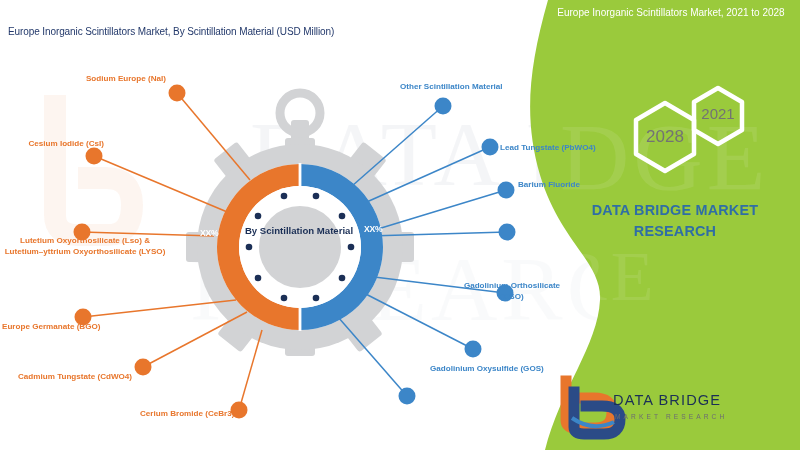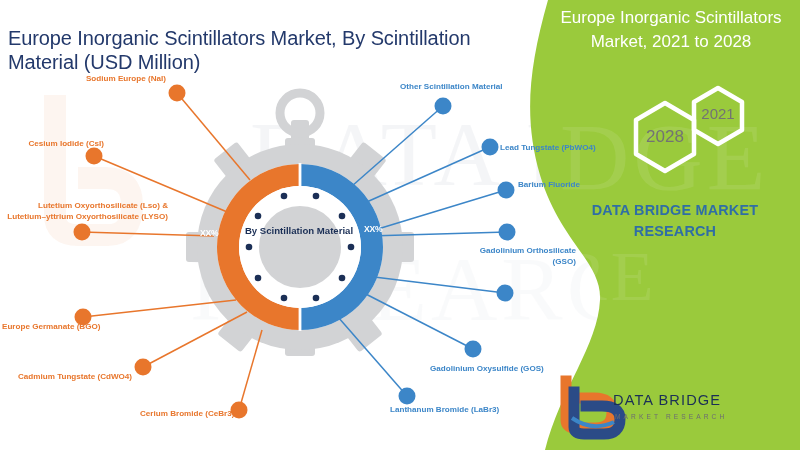--- a/index.html
+++ b/index.html
@@ -8,29 +8,29 @@
     font-family:"Liberation Sans", sans-serif;
     background:#ffffff;
     position:relative;
   }
   #stage{position:absolute;inset:0;width:800px;height:450px;}
   .abs{position:absolute;}
 
   
   #chart-title{
     left:8px; top:26px; width:520px;
-    font-size:20px; font-weight:400; color:#23396b;
+    font-size:10px; font-weight:400; color:#23396b;
     letter-spacing:-0.1px; line-height:1.2;
   }
 
   
   #panel-title{
     left:548px; top:6px; width:246px;
     text-align:center; color:#ffffff;
-    font-size:17px; font-weight:400; line-height:1.42;
+    font-size:10px; font-weight:400; line-height:1.42;
   }
   #brand-text{
     left:556px; top:200px; width:238px;
     text-align:center; color:#2f6ea5;
     font-size:14.4px; font-weight:700; line-height:1.45;
     letter-spacing:0.2px;
   }
   .hex-label{
     position:absolute; color:#737373; font-size:17px; font-weight:400;
     width:100%; text-align:center;
@@ -46,21 +46,21 @@
 
   
   .lbl{
     position:absolute; font-size:8.1px; font-weight:700;
     line-height:1.32; white-space:pre-line;
   }
   .lbl.o{color:#e8762c;}
   .lbl.b{color:#3c86c8;}
   .lbl.r{text-align:right;}
   .lbl.l{text-align:left;}
-  .lbl.c{text-align:right;}
+  .lbl.c{text-align:center;margin-top:35px;}
 
   
   #donut-center-label{
     left:237px; top:225px; width:124px; text-align:center;
     color:#1b2f56; font-size:9.6px; font-weight:700; line-height:1.32;
   }
   .pct{
     position:absolute; color:#ffffff; font-size:8.6px; font-weight:700;
     letter-spacing:-0.2px;
   }
@@ -212,15 +212,14 @@
   <div class="lbl o l" style="left:2px;top:322px;width:120px;">Europe Germanate (BGO)</div>
   <div class="lbl o l" style="left:18px;top:372px;width:136px;">Cadmium Tungstate (CdWO4)</div>
   <div class="lbl o l" style="left:140px;top:409px;width:122px;">Cerium Bromide (CeBr3)</div>
 
   <div class="lbl b l" style="left:400px;top:82px;width:148px;">Other Scintillation Material</div>
   <div class="lbl b l" style="left:500px;top:143px;width:120px;">Lead Tungstate (PbWO4)</div>
   <div class="lbl b l" style="left:518px;top:180px;width:96px;">Barium Fluoride</div>
   <div class="lbl b c" style="left:448px;top:246px;width:128px;">Gadolinium Orthosilicate
 (GSO)</div>
   <div class="lbl b l" style="left:430px;top:364px;width:142px;">Gadolinium Oxysulfide (GOS)</div>
-  <div class="lbl b l" style="left:390px;top:405px;width:142px;">Lanthanum Bromide (LaBr3)</div>
 
 </div>
 
 </body></html>

